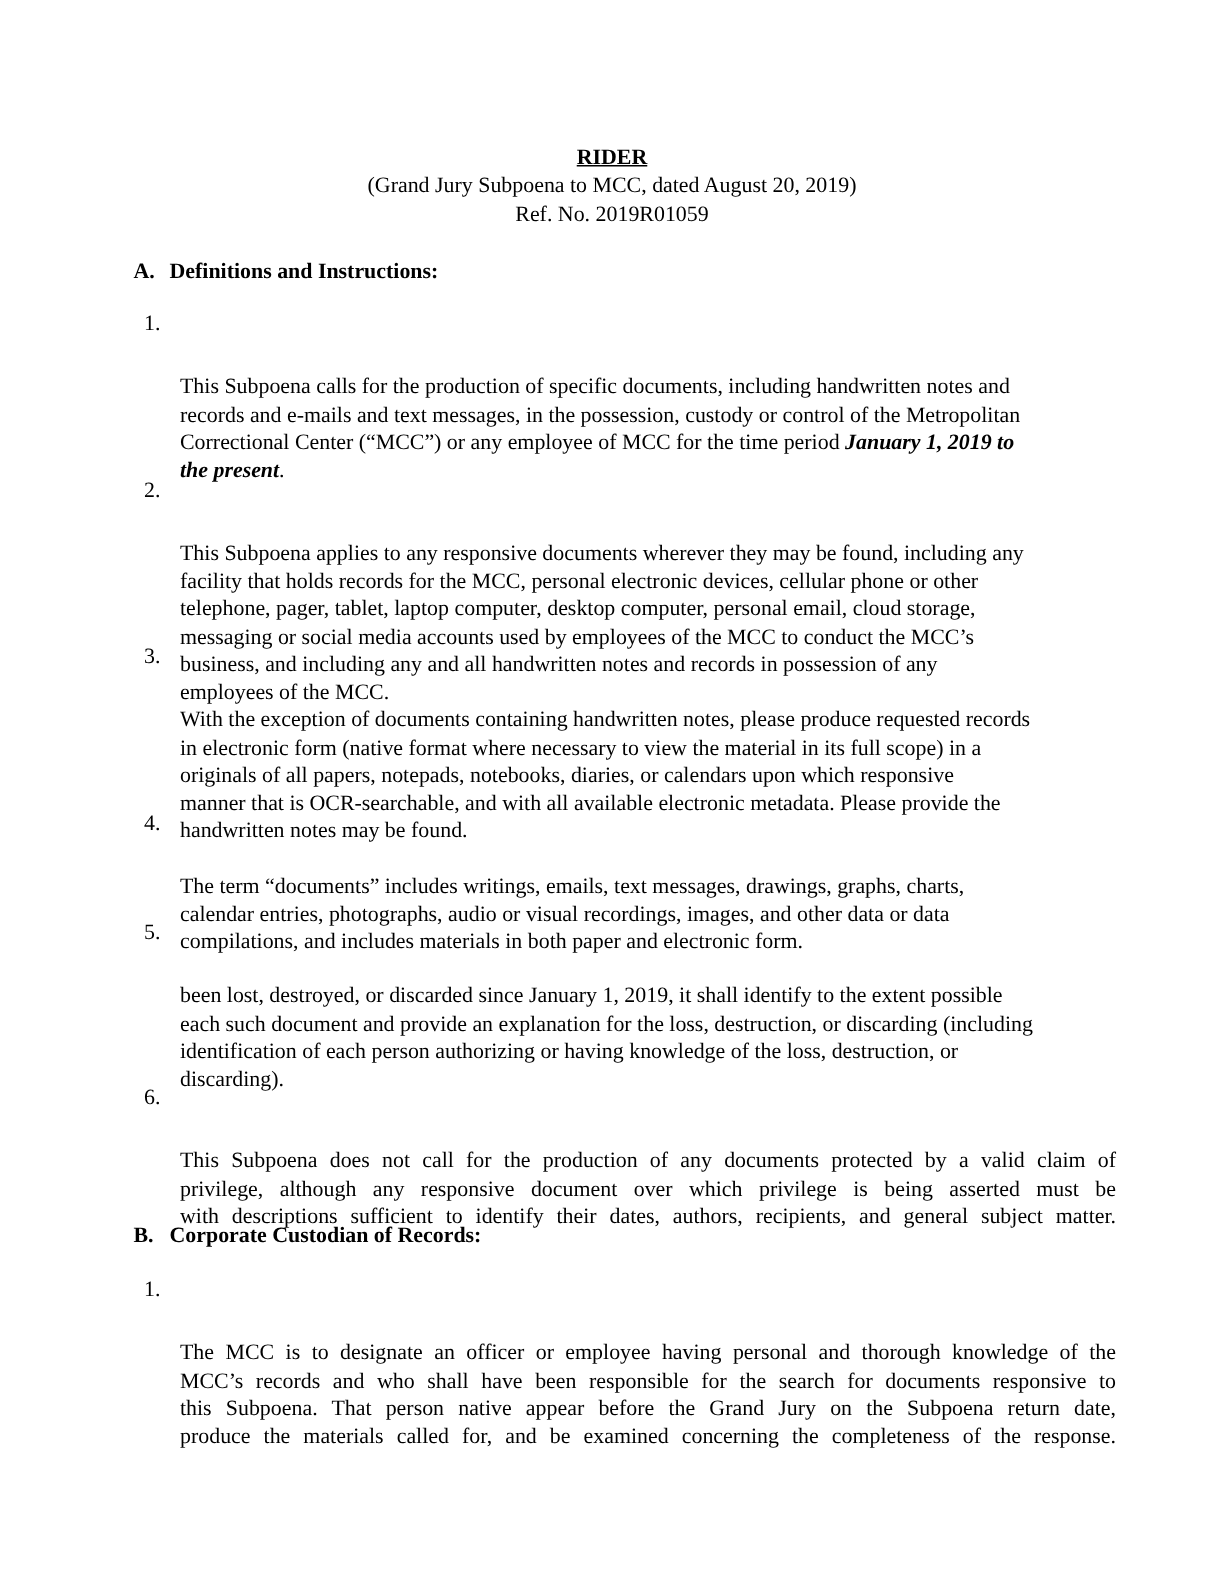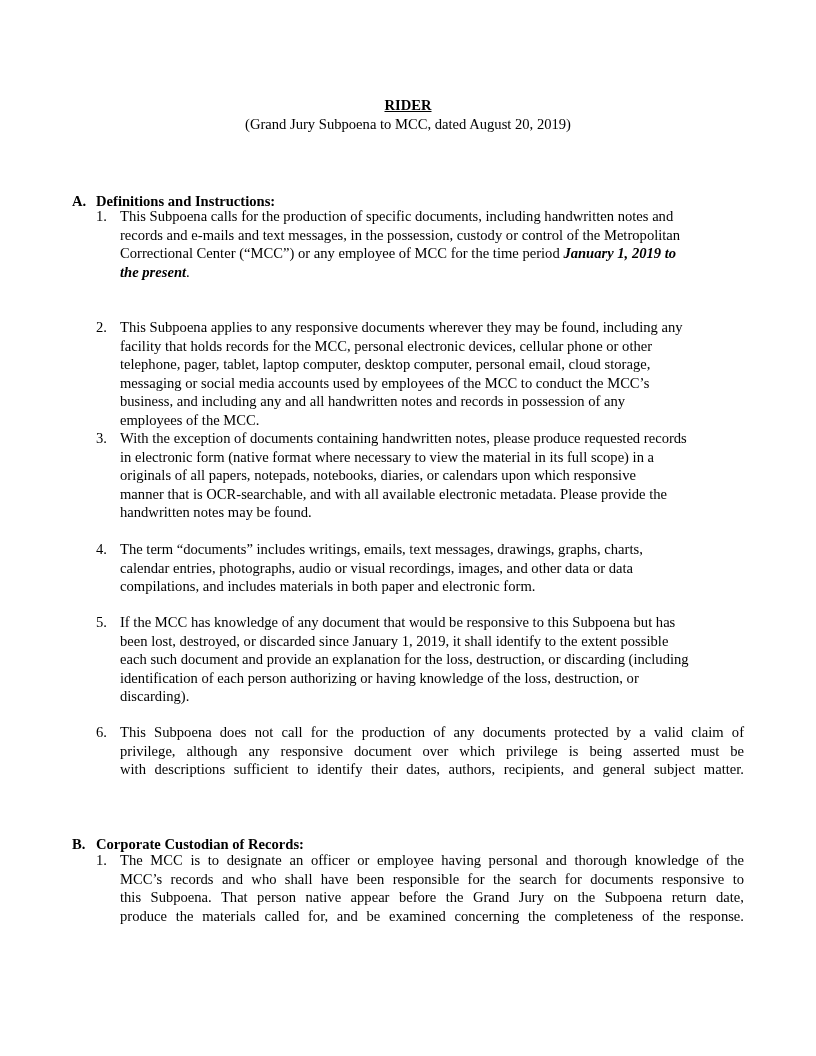--- a/index.html
+++ b/index.html
@@ -32,42 +32,42 @@
     }
     .header div {
       line-height: 19px;
     }
     .title {
       font-weight: bold;
       text-decoration: underline;
     }
     .section-heading {
       position: absolute;
-      left: 72px;
+      left: 89px;
       font-weight: bold;
       white-space: nowrap;
-      margin-top: 20px;
     }
     .section-heading .letter {
       display: inline-block;
       width: 24px;
     }
     .item {
       position: absolute;
       left: 96px;
       width: 648px;
     }
     .item .num {
       position: absolute;
       left: 0;
       top: 0;
       width: 24px;
     }
     .item .body {
       margin-left: 24px;
+      margin-top: 42px;
     }
     .bold {
       font-weight: bold;
       font-style: italic;
     }
     .line {
       display: block;
       white-space: nowrap;
     }
     .jline {
@@ -78,20 +78,21 @@
     }
   </style>
 </head>
 <body>
 
 <div class="page">
 
   <div class="header">
     <div class="title">RIDER</div>
     <div>(Grand Jury Subpoena to MCC, dated August 20, 2019)</div>
+    <div>Ref. No. 2019R01059</div>
   </div>
 
   <div class="section-heading" style="top:172px;">
     <span class="letter">A.</span><span>Definitions and Instructions:</span>
   </div>
 
   <div class="item" style="top:207px;">
     <span class="num">1.</span>
     <div class="body">
       <span class="line">This Subpoena calls for the production of specific documents, including handwritten notes and</span>
@@ -129,21 +130,20 @@
     <div class="body">
       <span class="line">The term “documents” includes writings, emails, text messages, drawings, graphs, charts,</span>
       <span class="line">calendar entries, photographs, audio or visual recordings, images, and other data or data</span>
       <span class="line">compilations, and includes materials in both paper and electronic form.</span>
     </div>
   </div>
 
   <div class="item" style="top:613px;">
     <span class="num">5.</span>
     <div class="body">
-      <span class="line">If the MCC has knowledge of any document that would be responsive to this Subpoena but has</span>
       <span class="line">been lost, destroyed, or discarded since January 1, 2019, it shall identify to the extent possible</span>
       <span class="line">each such document and provide an explanation for the loss, destruction, or discarding (including</span>
       <span class="line">identification of each person authorizing or having knowledge of the loss, destruction, or</span>
       <span class="line">discarding).</span>
     </div>
   </div>
 
   <div class="item" style="top:723px;">
     <span class="num">6.</span>
     <div class="body">

